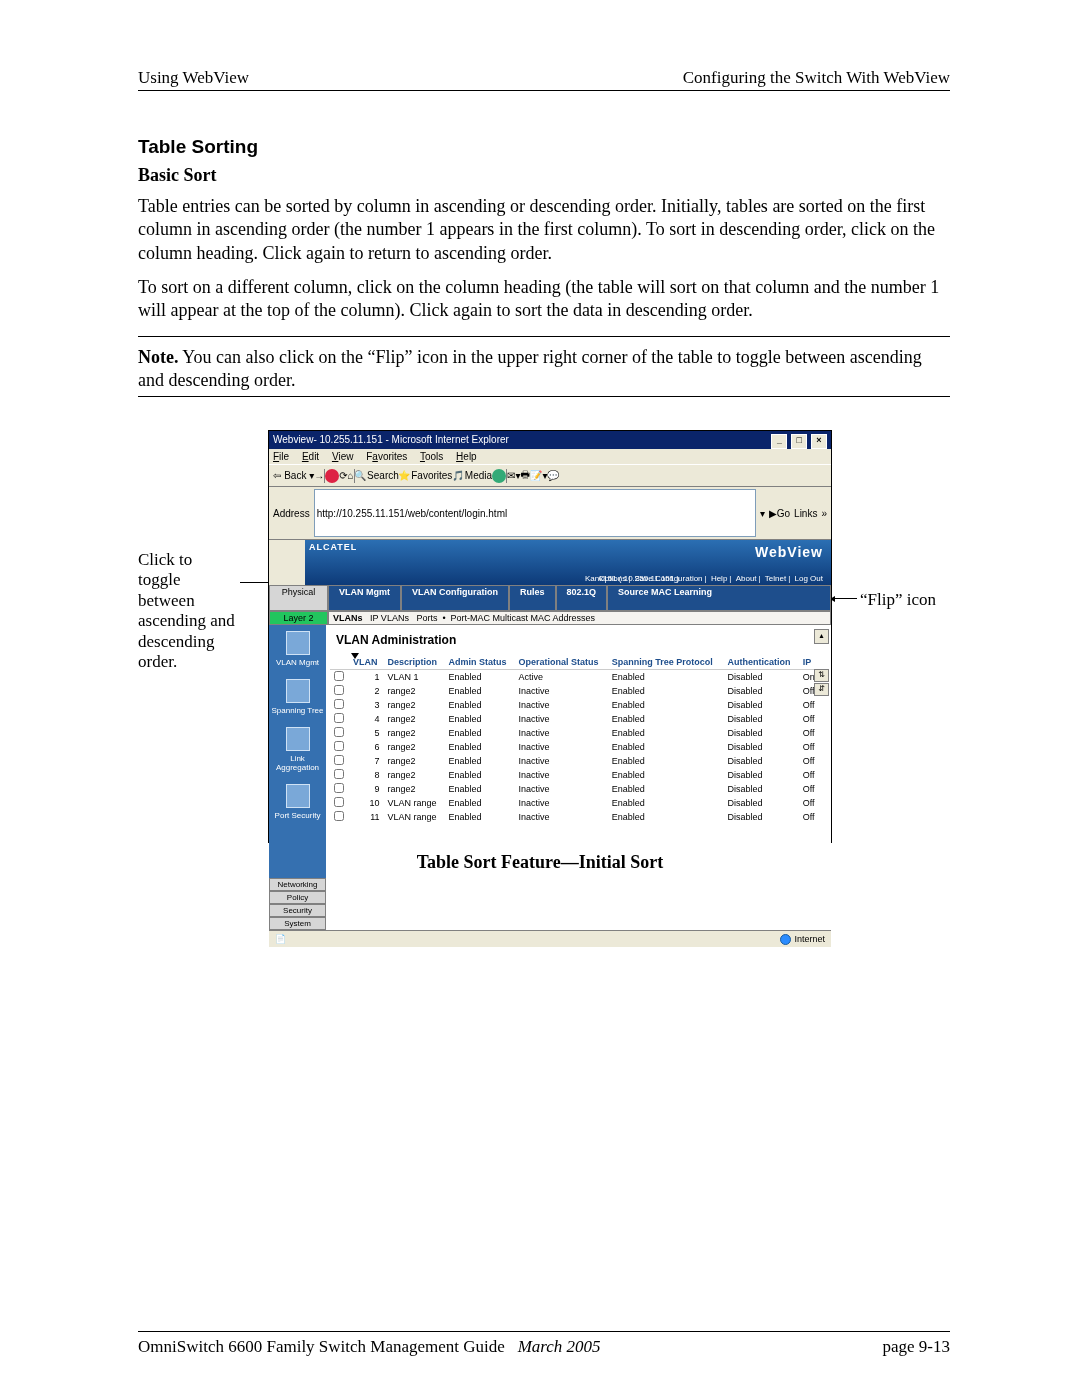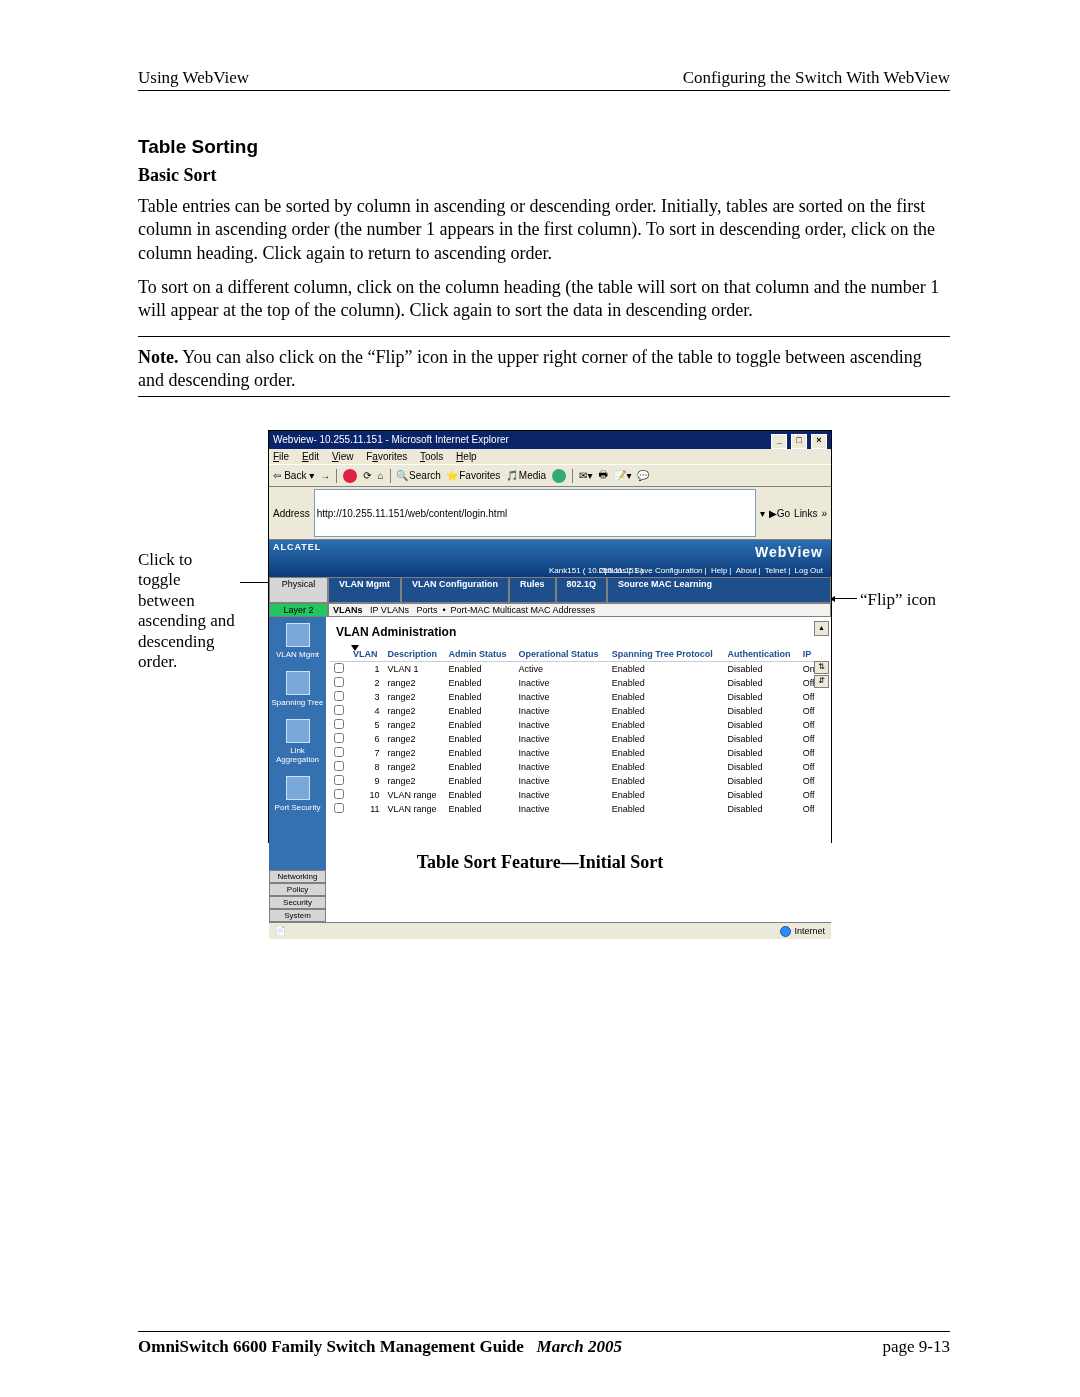--- a/index.html
+++ b/index.html
@@ -15,26 +15,26 @@
   .hr1{position:absolute;top:336px;left:138px;right:130px;border-top:1.5px solid #000;}
   .note{position:absolute;top:346px;left:138px;right:130px;font-size:18px;line-height:1.3;}
   .hr2{position:absolute;top:396px;left:138px;right:130px;border-top:1.5px solid #000;}
   
   .browser{position:absolute;top:430px;left:268px;width:564px;height:413px;background:#ece9d8;border:1px solid #000;font-family:Tahoma,Arial,sans-serif;font-size:10px;box-sizing:border-box;}
   .titlebar{background:#0a246a;color:#fff;height:18px;line-height:18px;padding:0 4px;display:flex;justify-content:space-between;align-items:center;}
   .win-buttons span{display:inline-block;width:14px;height:13px;background:#ece9d8;border:1px solid #fff;margin-left:1px;text-align:center;line-height:11px;color:#000;font-weight:700;font-size:9px;}
   .menubar{padding:2px 4px;font-size:10px;}
   .menubar span{margin-right:10px;}
   .menubar span u{text-decoration:underline;}
-  .toolbar{padding:2px 4px;border-top:1px solid #fff;border-bottom:1px solid #808080;display:flex;align-items:center;gap:6px;}
+  .toolbar{padding:2px 4px;border-top:1px solid #fff;border-bottom:1px solid #808080;display:flex;align-items:center;}
   .toolbar .sep{width:1px;height:14px;background:#808080;}
   .ico-circle{width:14px;height:14px;border-radius:50%;display:inline-block;}
   .addrbar{display:flex;align-items:center;padding:2px 4px;gap:4px;border-bottom:1px solid #808080;}
   .addrbar input{flex:1;height:14px;font-size:10px;padding:16px 2px;border:1px solid #7f9db9;background:#fff;}
-  .banner{height:35px;background:linear-gradient(#2b6fb3,#0d3a78);color:#fff;display:flex;align-items:flex-end;justify-content:space-between;padding:0 6px 2px 6px;font-size:9px;position:relative;}
+  .banner{height:35px;background:linear-gradient(#2b6fb3,#0d3a78);color:#fff;display:flex;align-items:flex-end;justify-content:space-between;padding:0 6px 10px 6px;font-size:9px;position:relative;margin-left:36px;}
   .banner .logo{position:absolute;left:4px;top:2px;font-size:9px;font-weight:700;letter-spacing:1px;}
   .banner .brand{font-weight:700;font-size:14px;font-family:Arial;letter-spacing:1px;position:absolute;right:8px;top:4px;}
   .banner .opts{position:absolute;right:6px;bottom:2px;font-size:8px;}
   .banner .opts a{color:#fff;text-decoration:none;margin:0 2px;}
   .banner .host{position:absolute;left:280px;bottom:2px;font-size:8px;}
   .crumb{display:flex;height:26px;font-size:9px;}
   .crumb .c1{width:57px;background:#d6d6d6;border:1px solid #808080;text-align:center;line-height:12px;}
   .crumb .c2,.crumb .c4,.crumb .c5{flex:0 0 auto;padding:0 10px;background:#1e4e8c;color:#fff;border:1px solid #808080;line-height:12px;font-weight:700;}
   .layer2{height:14px;display:flex;font-size:9px;}
   .layer2 .lab{width:57px;background:#22c55e;border:1px solid #808080;text-align:center;line-height:12px;}
@@ -61,21 +61,21 @@
   .statusbar .inet{display:flex;align-items:center;gap:3px;}
   .statusbar .inet .dot{width:9px;height:9px;border-radius:50%;background:#2b8cff;border:1px solid #1a5c9f;}
   
   .callout-left{position:absolute;top:550px;left:138px;width:100px;font-size:17px;line-height:1.2;}
   .callout-right{position:absolute;top:590px;left:860px;font-size:17px;}
   .line-left{position:absolute;top:582px;left:240px;width:75px;border-top:1px solid #000;}
   .line-right{position:absolute;top:598px;left:835px;width:22px;border-top:1px solid #000;}
   .line-right::before{content:"";position:absolute;left:-5px;top:-3px;border-top:3px solid transparent;border-bottom:3px solid transparent;border-right:5px solid #000;}
   .caption{position:absolute;top:852px;left:0;right:0;text-align:center;font-weight:700;font-size:18px;}
   .footer-rule{position:absolute;bottom:65px;left:138px;right:130px;border-top:1px solid #000;}
-  .footer-left{position:absolute;bottom:40px;left:138px;font-size:17px;font-weight:bold;}
+  .footer-left{position:absolute;bottom:40px;left:138px;font-size:17px;}
   .footer-left i{font-style:italic;}
   .footer-right{position:absolute;bottom:40px;right:130px;font-size:17px;}
 </style>
 </head>
 <body>
 
 <div class="page">
   <div class="header-left">Using WebView</div>
   <div class="header-right">Configuring the Switch With WebView</div>
   <div class="rule-top"></div>

